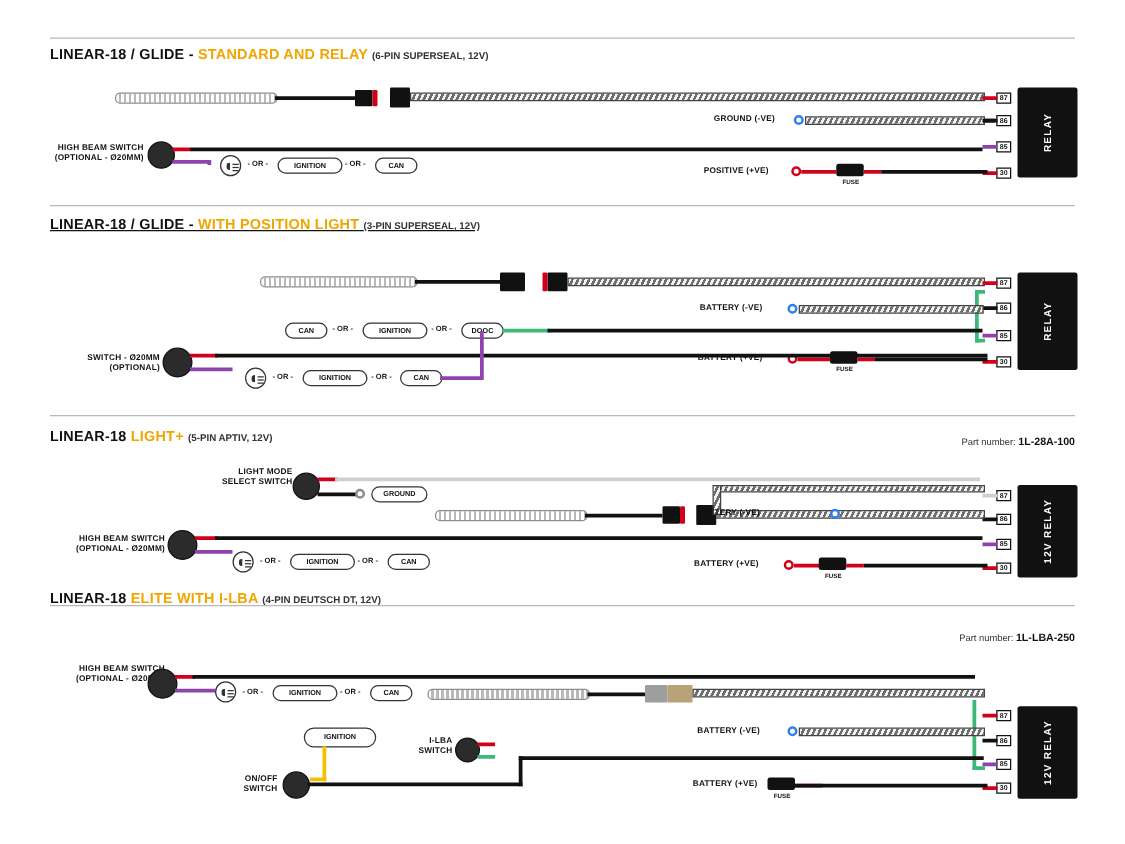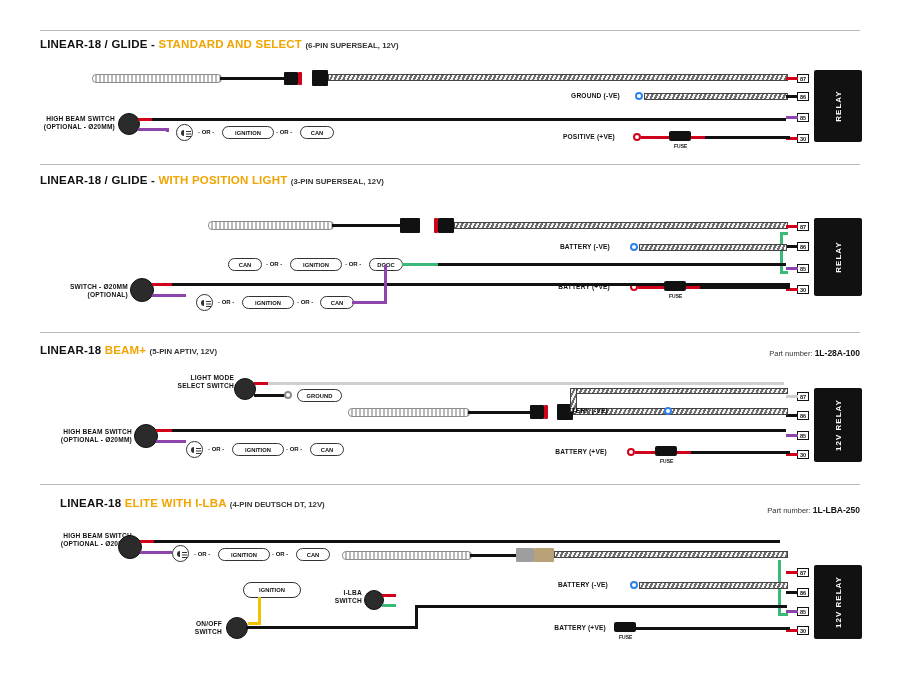--- a/index.html
+++ b/index.html
@@ -195,21 +195,21 @@
   }
 </style>
 </head>
 <body>
 
 <div id="page">
 
   <div class="section">
     <div class="rule" style="top:30px;"></div>
     <div class="heading" style="top:38px;">
-      <span>LINEAR-18 / GLIDE - </span><span class="accent">STANDARD AND SELECT</span>
+      <span>LINEAR-18 / GLIDE - </span><span class="accent">STANDARD AND RELAY</span>
       <span class="sub">(6-PIN SUPERSEAL, 12V)</span>
     </div>
 
     <div class="lightbar tip" style="left:92px; top:74px; width:130px;"></div>
     <div class="wire" style="left:220px; top:77px; width:64px; height:3px;"></div>
     <div class="conn" style="left:284px; top:72px; width:14px; height:13px;"></div>
     <div class="conn red" style="left:298px; top:72px; width:4px; height:13px;"></div>
     <div class="conn" style="left:312px; top:70px; width:16px; height:16px;"></div>
     <div class="loom" style="left:328px; top:74px; width:460px;"></div>
 
@@ -248,21 +248,21 @@
 
     <div class="beamicon" style="left:176px; top:124px;"></div>
     <div class="orsep" style="left:198px; top:129px;">- OR -</div>
     <div class="pill" style="left:222px; top:126px; width:52px; height:13px; line-height:12px;">IGNITION</div>
     <div class="orsep" style="left:276px; top:129px;">- OR -</div>
     <div class="pill" style="left:300px; top:126px; width:34px; height:13px; line-height:12px;">CAN</div>
   </div>
 
   <div class="section">
     <div class="rule" style="top:164px;"></div>
-    <div class="heading" style="top:174px;">
+    <div class="heading" style="top:174px;text-decoration:underline;">
       <span>LINEAR-18 / GLIDE - </span><span class="accent">WITH POSITION LIGHT</span>
       <span class="sub">(3-PIN SUPERSEAL, 12V)</span>
     </div>
 
     <div class="lightbar tip" style="left:208px; top:221px; width:126px;"></div>
     <div class="wire" style="left:332px; top:224px; width:68px; height:3px;"></div>
     <div class="conn" style="left:400px; top:218px; width:20px; height:15px;"></div>
     <div class="conn" style="left:438px; top:218px; width:16px; height:15px;"></div>
     <div class="conn red" style="left:434px; top:218px; width:4px; height:15px;"></div>
     <div class="loom" style="left:454px; top:222px; width:334px;"></div>
@@ -315,21 +315,21 @@
     <div class="pill" style="left:242px; top:296px; width:52px; height:13px; line-height:12px;">IGNITION</div>
     <div class="orsep" style="left:297px; top:299px;">- OR -</div>
     <div class="pill" style="left:320px; top:296px; width:34px; height:13px; line-height:12px;">CAN</div>
     <div class="wire purple" style="left:352px; top:301px; width:34px; height:3px;"></div>
     <div class="wire purple" style="left:384px; top:265px; width:3px; height:39px;"></div>
   </div>
 
   <div class="section">
     <div class="rule" style="top:332px;"></div>
     <div class="heading" style="top:344px;">
-      <span>LINEAR-18 </span><span class="accent">BEAM+</span>
+      <span>LINEAR-18 </span><span class="accent">LIGHT+</span>
       <span class="sub">(5-PIN APTIV, 12V)</span>
     </div>
     <div class="partno" style="top:348px;">
       <span>Part number: </span><b>1L-28A-100</b>
     </div>
 
     <div class="relay" style="left:814px; top:388px; width:48px; height:74px;">
       <div class="rtext">12V RELAY</div>
     </div>
     <div class="pin" style="left:797px; top:392px;">87</div>
@@ -379,21 +379,21 @@
     <div class="ring red" style="left:627px; top:448px;"></div>
     <div class="wire red" style="left:635px; top:451px; width:26px; height:3px;"></div>
     <div class="fuse" style="left:655px; top:446px;"></div>
     <div class="fuselbl" style="left:660px; top:458px;">FUSE</div>
     <div class="wire red" style="left:677px; top:451px; width:14px; height:3px;"></div>
     <div class="wire" style="left:691px; top:451px; width:99px; height:3px;"></div>
   </div>
 
   <div class="section">
     <div class="rule" style="top:484px;"></div>
-    <div class="heading" style="top:497px;margin-left:20px;">
+    <div class="heading" style="top:473px;">
       <span>LINEAR-18 </span><span class="accent">ELITE WITH I-LBA</span>
       <span class="sub">(4-PIN DEUTSCH DT, 12V)</span>
     </div>
     <div class="partno" style="top:505px;">
       <span>Part number: </span><b>1L-LBA-250</b>
     </div>
 
     <div class="relay" style="left:814px; top:565px; width:48px; height:74px;">
       <div class="rtext">12V RELAY</div>
     </div>

